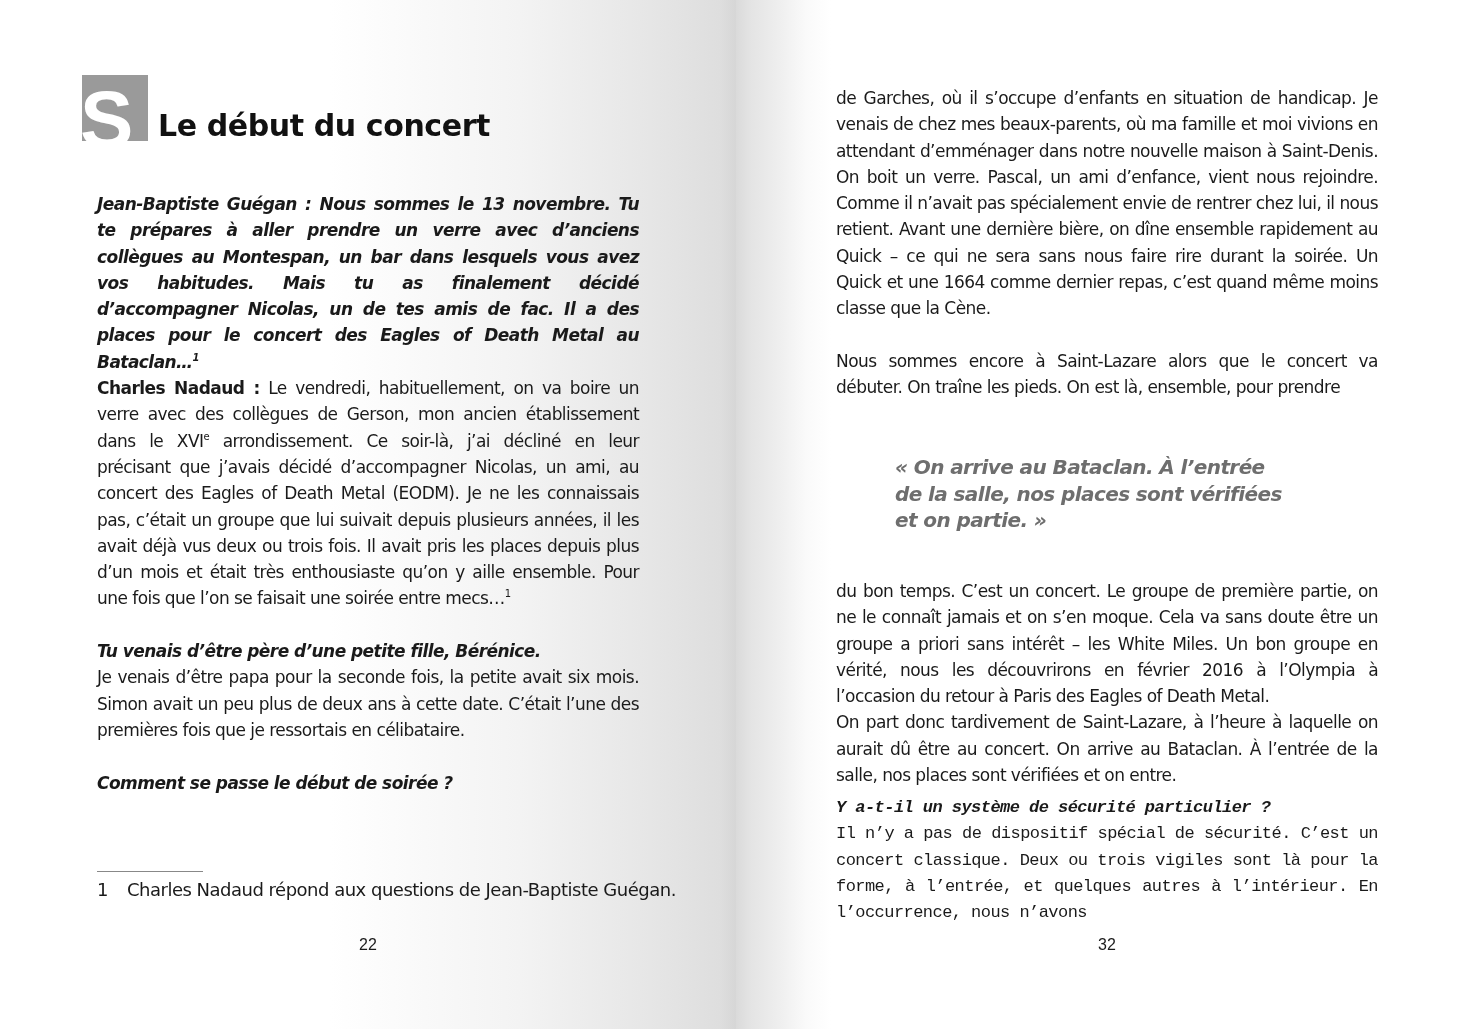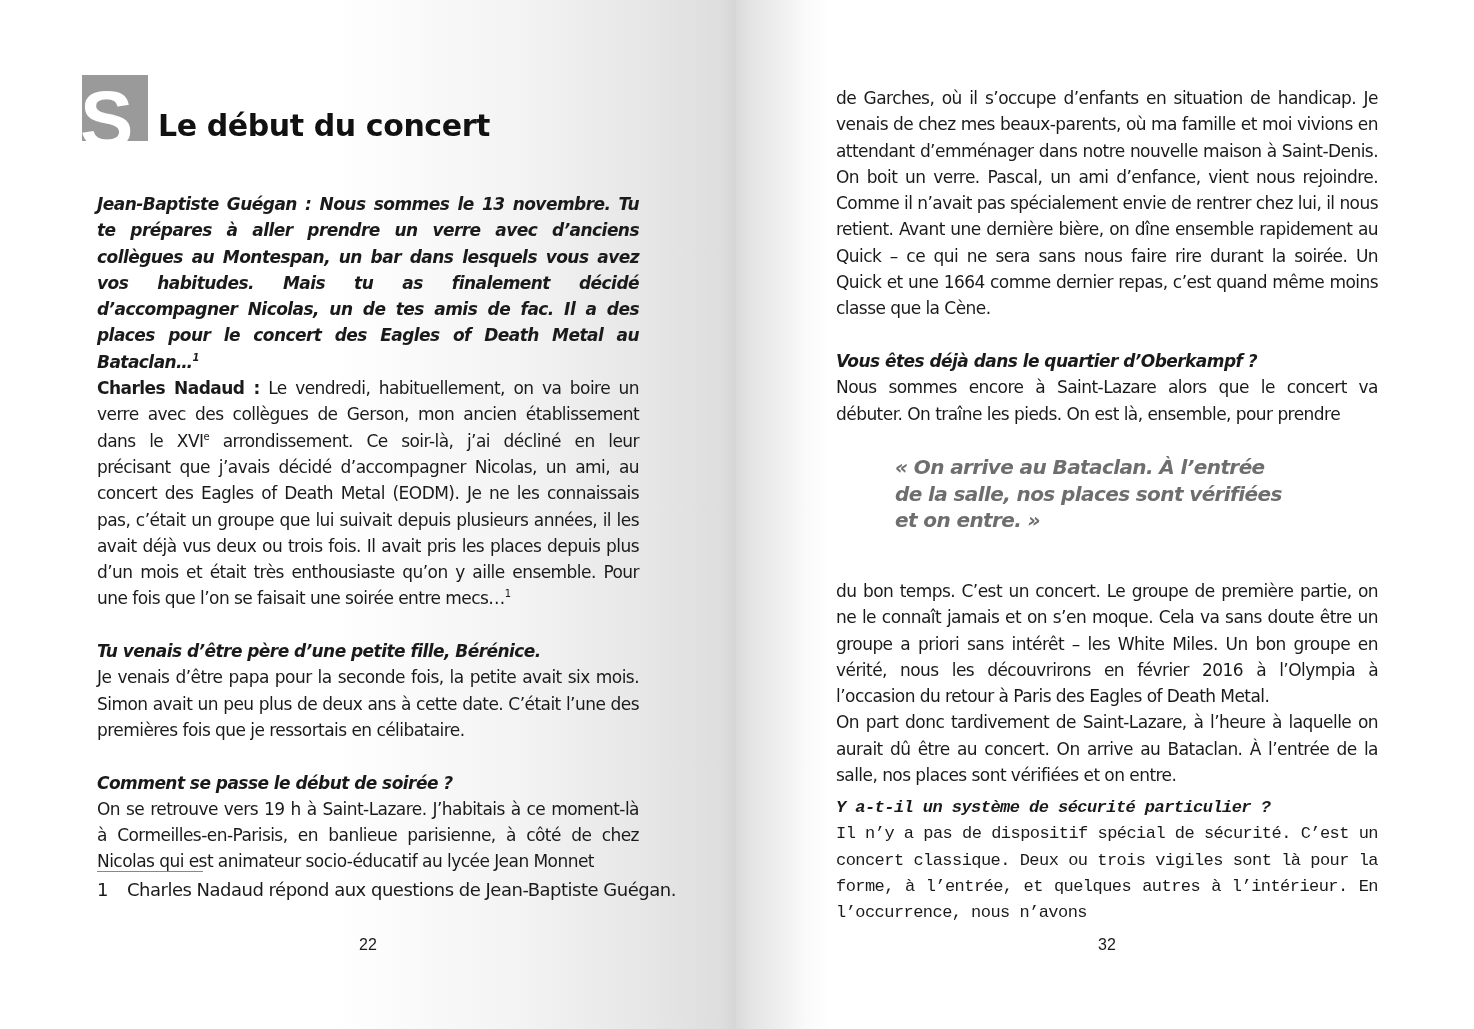--- a/index.html
+++ b/index.html
@@ -78,42 +78,40 @@
     </div>
 
     <div class="col col-left">
       <p class="q"><span>Jean-Baptiste Guégan :</span><span> Nous sommes le 13 novembre. Tu te prépares à aller prendre un verre avec d’anciens collègues au Montespan, un bar dans lesquels vous avez vos habitudes. Mais tu as finalement décidé d’accompagner Nicolas, un de tes amis de fac. Il a des places pour le concert des Eagles of Death Metal au Bataclan…</span><sup>1</sup></p>
       <p><span class="speaker">Charles Nadaud :</span><span> Le vendredi, habituellement, on va boire un verre avec des collègues de Gerson, mon ancien établissement dans le XVI</span><sup>e</sup><span> arrondissement. Ce soir-là, j’ai décliné en leur précisant que j’avais décidé d’accompagner Nicolas, un ami, au concert des Eagles of Death Metal (EODM). Je ne les connaissais pas, c’était un groupe que lui suivait depuis plusieurs années, il les avait déjà vus deux ou trois fois. Il avait pris les places depuis plus d’un mois et était très enthousiaste qu’on y aille ensemble. Pour une fois que l’on se faisait une soirée entre mecs…</span><sup>1</sup></p>
       <div class="gap"></div>
       <p class="q">Tu venais d’être père d’une petite fille, Bérénice.</p>
       <p>Je venais d’être papa pour la seconde fois, la petite avait six mois. Simon avait un peu plus de deux ans à cette date. C’était l’une des premières fois que je ressortais en célibataire.</p>
       <div class="gap"></div>
       <p class="q">Comment se passe le début de soirée ?</p>
-      <p>On se retrouve vers 19 h à Saint-Lazare. J’habitais à ce moment-là à Cormeilles-en-Parisis, en banlieue parisienne, à côté de chez Nicolas qui est animateur socio-éducatif au lycée Jean Monnet</p>
     </div>
 
     <div class="footnote-rule"></div>
     <div class="footnote">
       <span class="fn-num">1</span><span>Charles Nadaud répond aux questions de Jean-Baptiste Guégan.</span>
     </div>
 
     <div class="page-number pn-left">22</div>
   </div>
 
   <div class="page page-right"></div>
 </div>
 
 <div class="col col-right">
   <p>de Garches, où il s’occupe d’enfants en situation de handicap. Je venais de chez mes beaux-parents, où ma famille et moi vivions en attendant d’emménager dans notre nouvelle maison à Saint-Denis. On boit un verre. Pascal, un ami d’enfance, vient nous rejoindre. Comme il n’avait pas spécialement envie de rentrer chez lui, il nous retient. Avant une dernière bière, on dîne ensemble rapidement au Quick – ce qui ne sera sans nous faire rire durant la soirée. Un Quick et une 1664 comme dernier repas, c’est quand même moins classe que la Cène.</p>
   <div class="gap"></div>
-  <p class="q">Vous êtes déjà dans le quartier d’Oberkampf ?</p>
   <p>Nous sommes encore à Saint-Lazare alors que le concert va débuter. On traîne les pieds. On est là, ensemble, pour prendre</p>
 </div>
 
-<div class="pullquote">« On arrive au Bataclan. À l’entrée de la salle, nos places sont vérifiées et on entre. »</div>
+<div class="pullquote">« On arrive au Bataclan. À l’entrée de la salle, nos places sont vérifiées et on partie. »</div>
 
 <div class="col right-block2">
   <p>du bon temps. C’est un concert. Le groupe de première partie, on ne le connaît jamais et on s’en moque. Cela va sans doute être un groupe a priori sans intérêt – les White Miles. Un bon groupe en vérité, nous les découvrirons en février 2016 à l’Olympia à l’occasion du retour à Paris des Eagles of Death Metal.</p>
   <p>On part donc tardivement de Saint-Lazare, à l’heure à laquelle on aurait dû être au concert. On arrive au Bataclan. À l’entrée de la salle, nos places sont vérifiées et on entre.</p>
 </div>
 
 <div class="col right-block3">
   <p class="q">Y a-t-il un système de sécurité particulier ?</p>
   <p>Il n’y a pas de dispositif spécial de sécurité. C’est un concert classique. Deux ou trois vigiles sont là pour la forme, à l’entrée, et quelques autres à l’intérieur. En l’occurrence, nous n’avons</p>
 </div>

